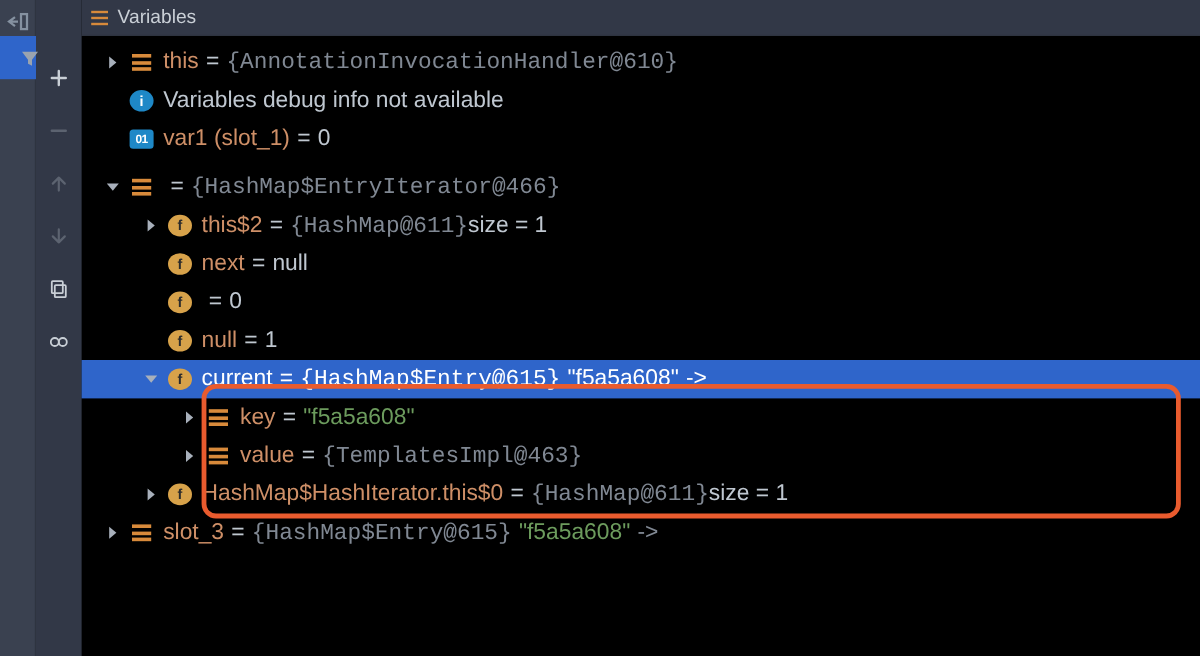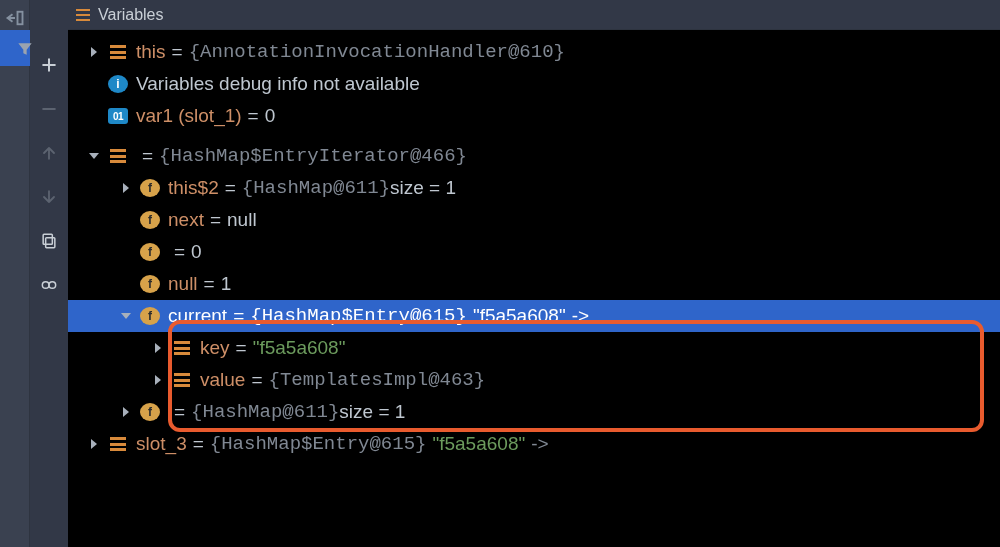--- a/index.html
+++ b/index.html
@@ -390,20 +390,21 @@
       </div>
 
       <div class="row">
         <span class="indent" style="width:50px;"></span>
         <span class="arrow">
           <svg viewBox="0 0 12 12">
               <path class="tri-right" d="M3 1l6 5-6 5z"></path>
             </svg>
         </span>
         <span class="type-icon icon-f">f</span>
+        <span class="name">HashMap$HashIterator.this$0</span>
         <span class="eq">=</span>
         <span class="val-obj">{HashMap@611}</span>
         <span class="val-plain">  size = 1</span>
       </div>
 
       <div class="row">
         <span class="indent" style="width:18px;"></span>
         <span class="arrow">
           <svg viewBox="0 0 12 12">
               <path class="tri-right" d="M3 1l6 5-6 5z"></path>

